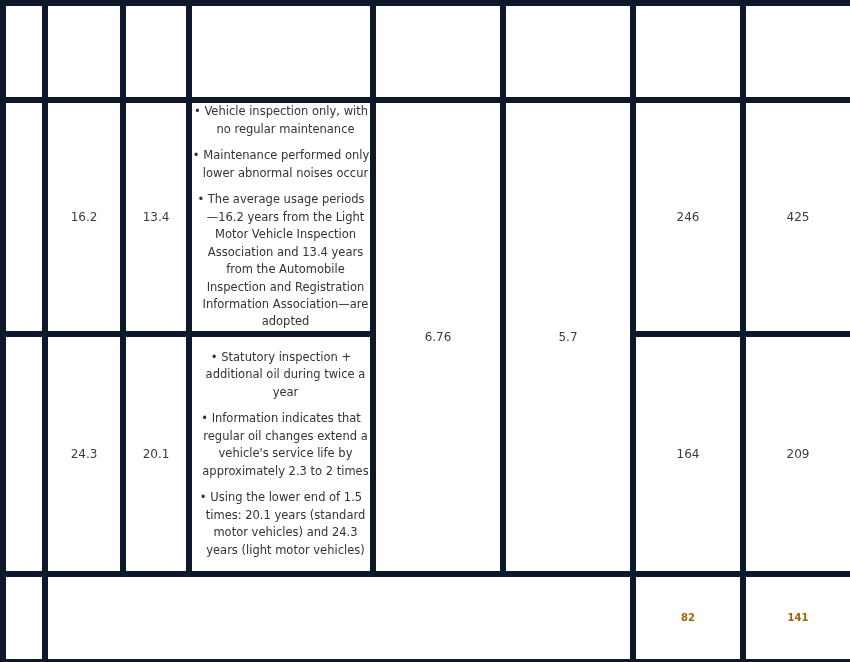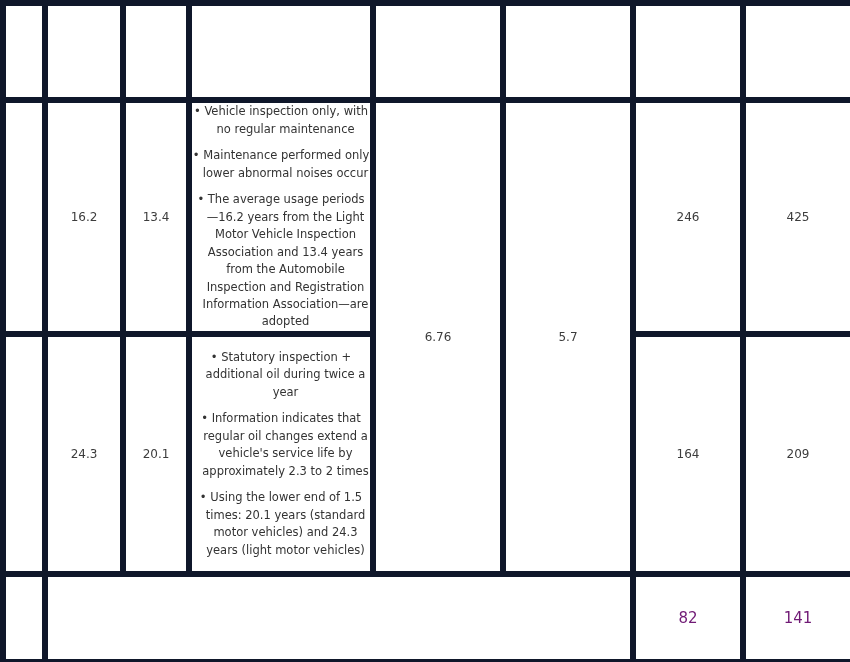--- a/index.html
+++ b/index.html
@@ -81,23 +81,23 @@
     text-align: center;
   }
 
   
   .num {
     font-size: 12px;
     color: #3c3c3c;
     font-family: "DejaVu Sans", sans-serif;
   }
   .num-bold {
-    font-size: 15px;
-    font-weight: normal;
-    color: #701a75;
+    font-size: 10px;
+    font-weight: bold;
+    color: #a16207;
   }
   .explain {
     text-align: left;
     vertical-align: top;
     font-size: 11.5px;
     line-height: 1.52;
     color: #333333;
     padding: 12px 12px 12px 12px;
   }
   .explain p {

